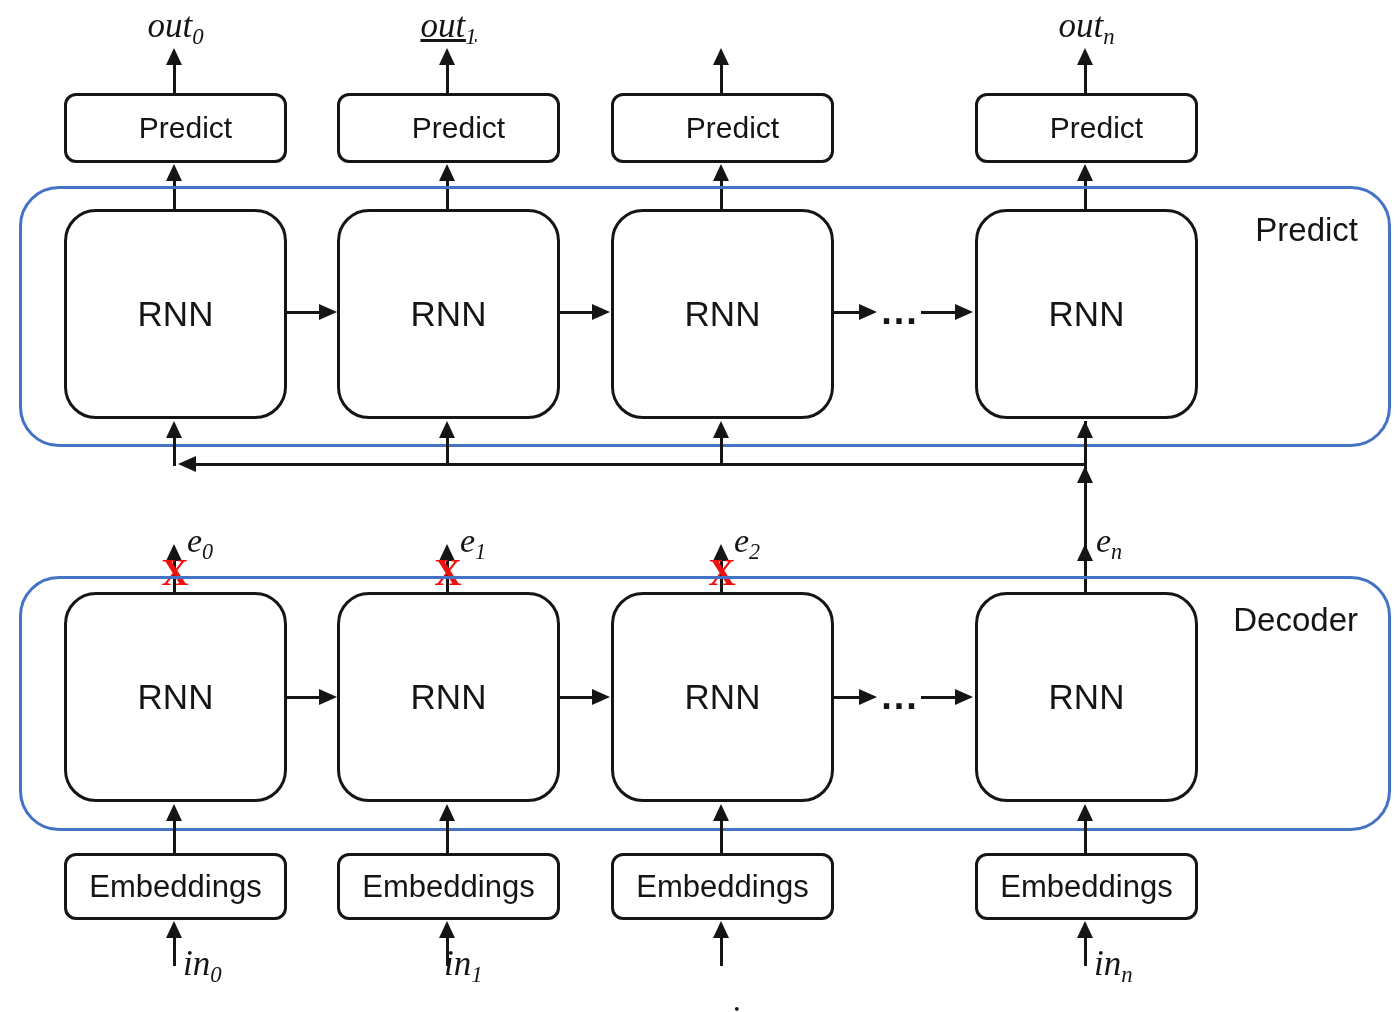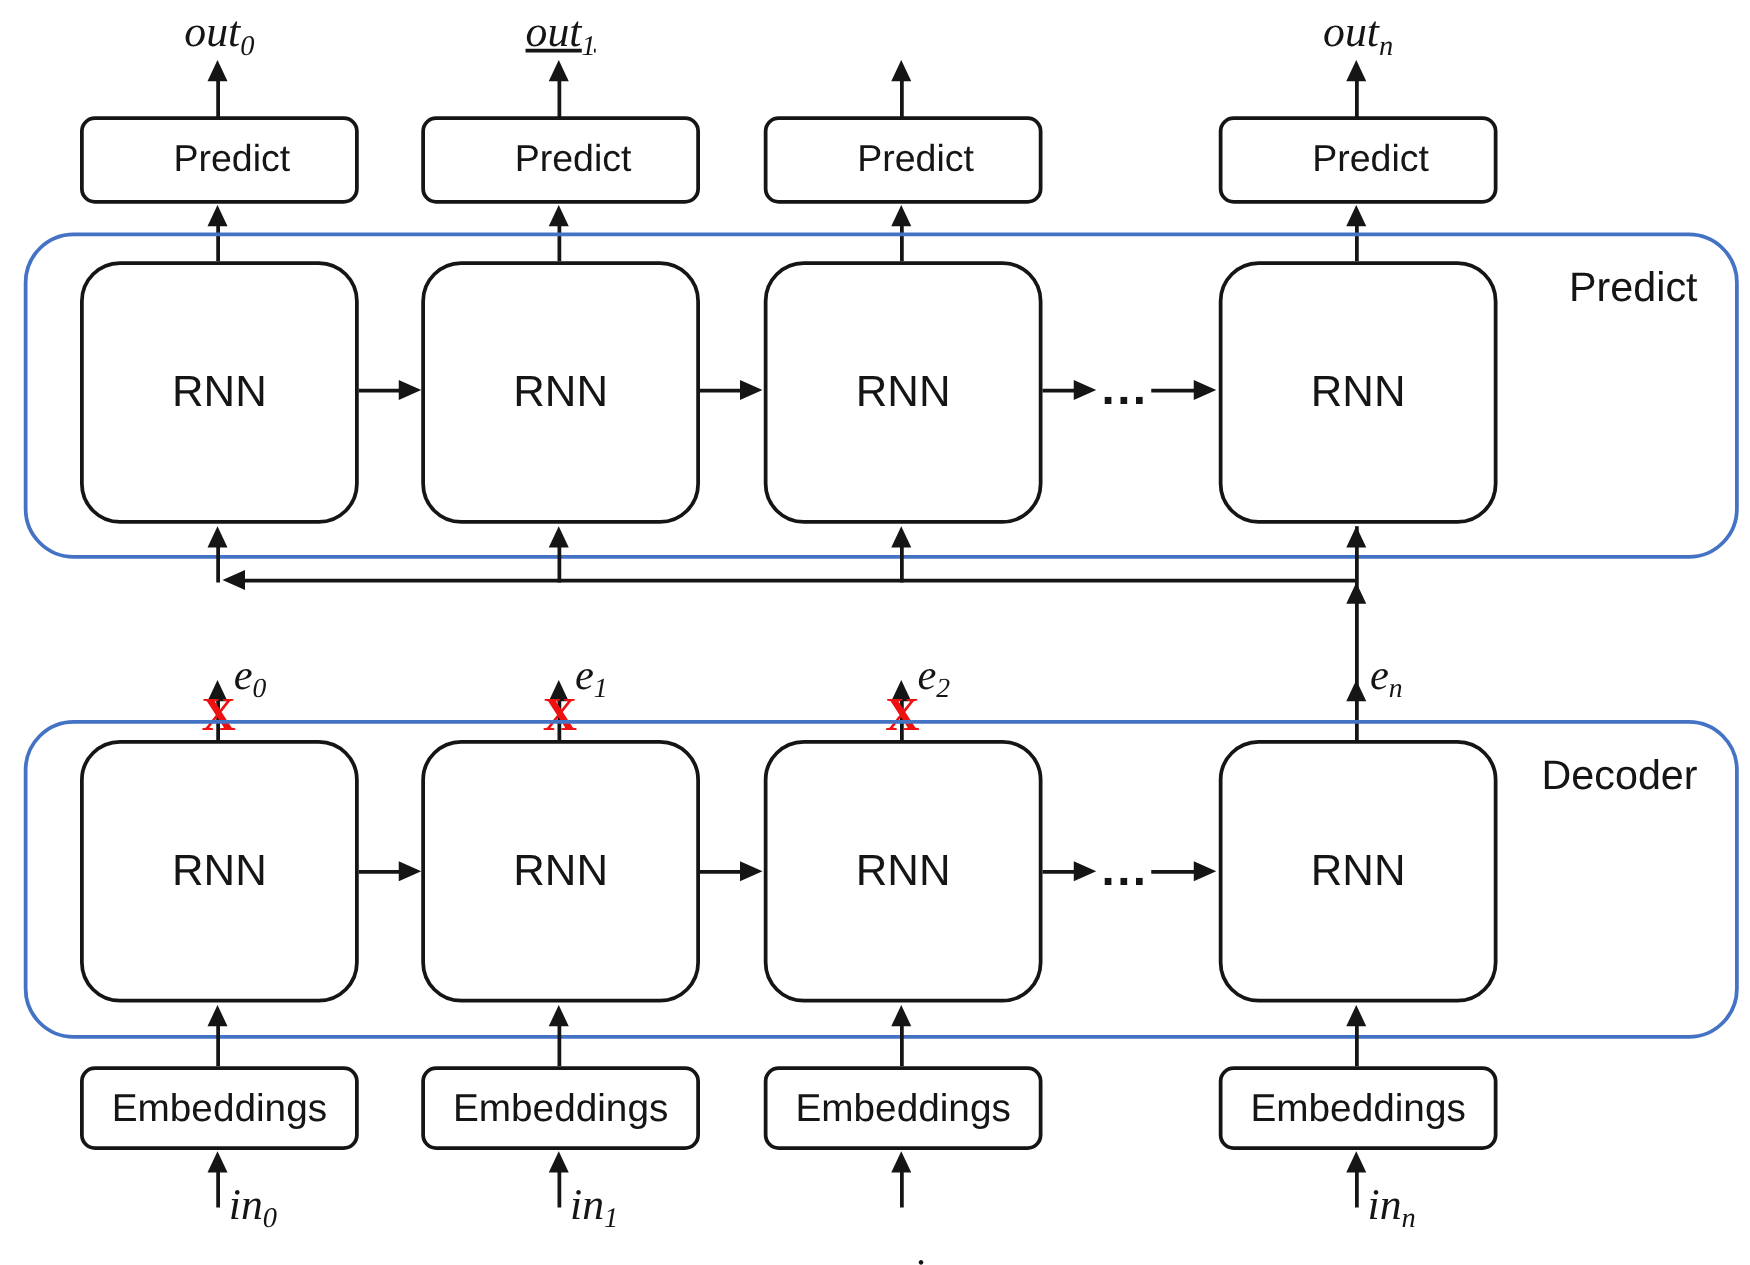--- a/index.html
+++ b/index.html
@@ -148,17 +148,17 @@
   <div class="tri-up" style="left:166px;top:921px;"></div>
     <div class="vline" style="left:173px;top:936px;height:30px;"></div>
   <div class="tri-up" style="left:439px;top:921px;"></div>
     <div class="vline" style="left:446px;top:936px;height:30px;"></div>
   <div class="tri-up" style="left:713px;top:921px;"></div>
     <div class="vline" style="left:720px;top:936px;height:30px;"></div>
   <div class="tri-up" style="left:1077px;top:921px;"></div>
     <div class="vline" style="left:1084px;top:936px;height:30px;"></div>
 
   <div class="mathlabel" style="left:183px;top:944px;"><span>in</span><span class="sub">0</span></div>
-  <div class="mathlabel" style="left:456px;top:944px;"><span>in</span><span class="sub">1</span></div>
+  <div class="mathlabel" style="left:444px;top:944px;"><span>in</span><span class="sub">1</span></div>
   <div class="mathlabel" style="left:730px;top:1000px;"><span>in</span><span class="sub">2</span></div>
   <div class="mathlabel" style="left:1094px;top:944px;"><span>in</span><span class="sub">n</span></div>
 
 </div>
 
 </body></html>

